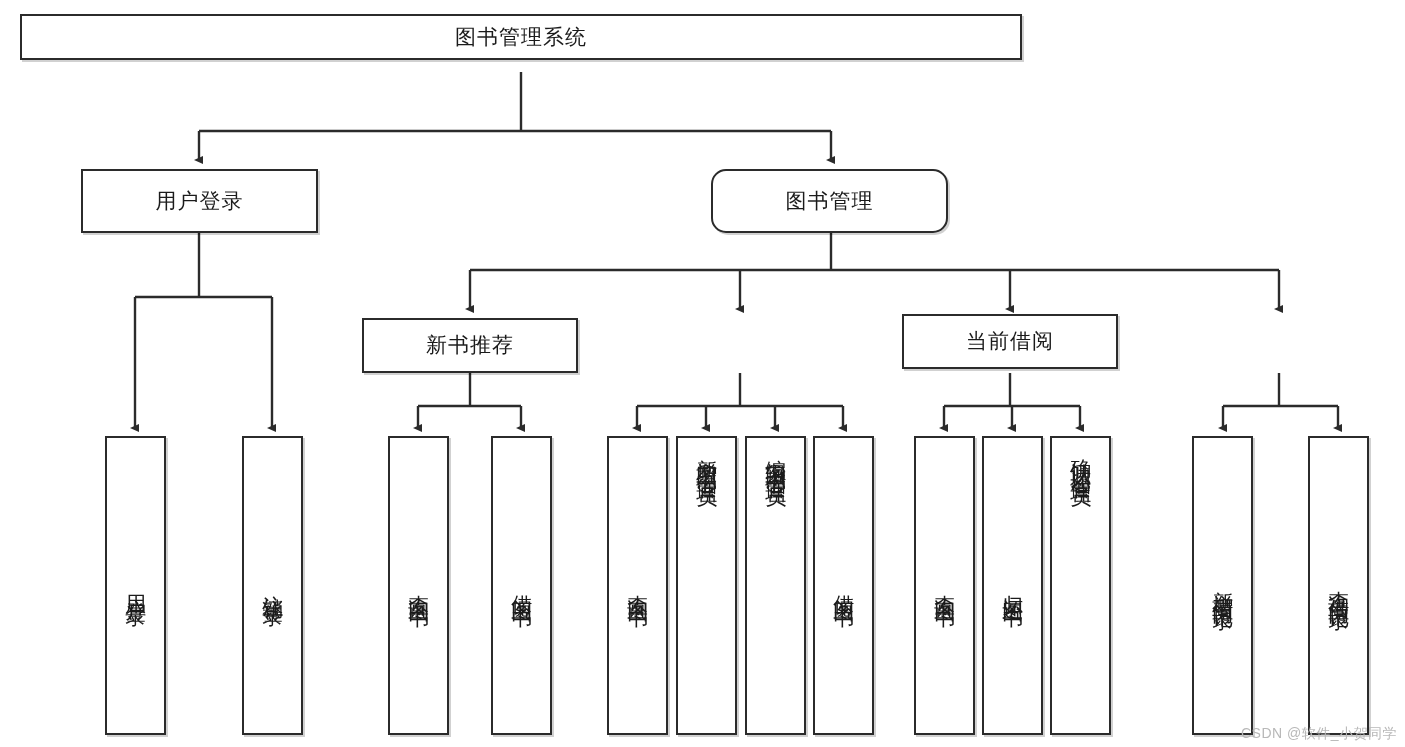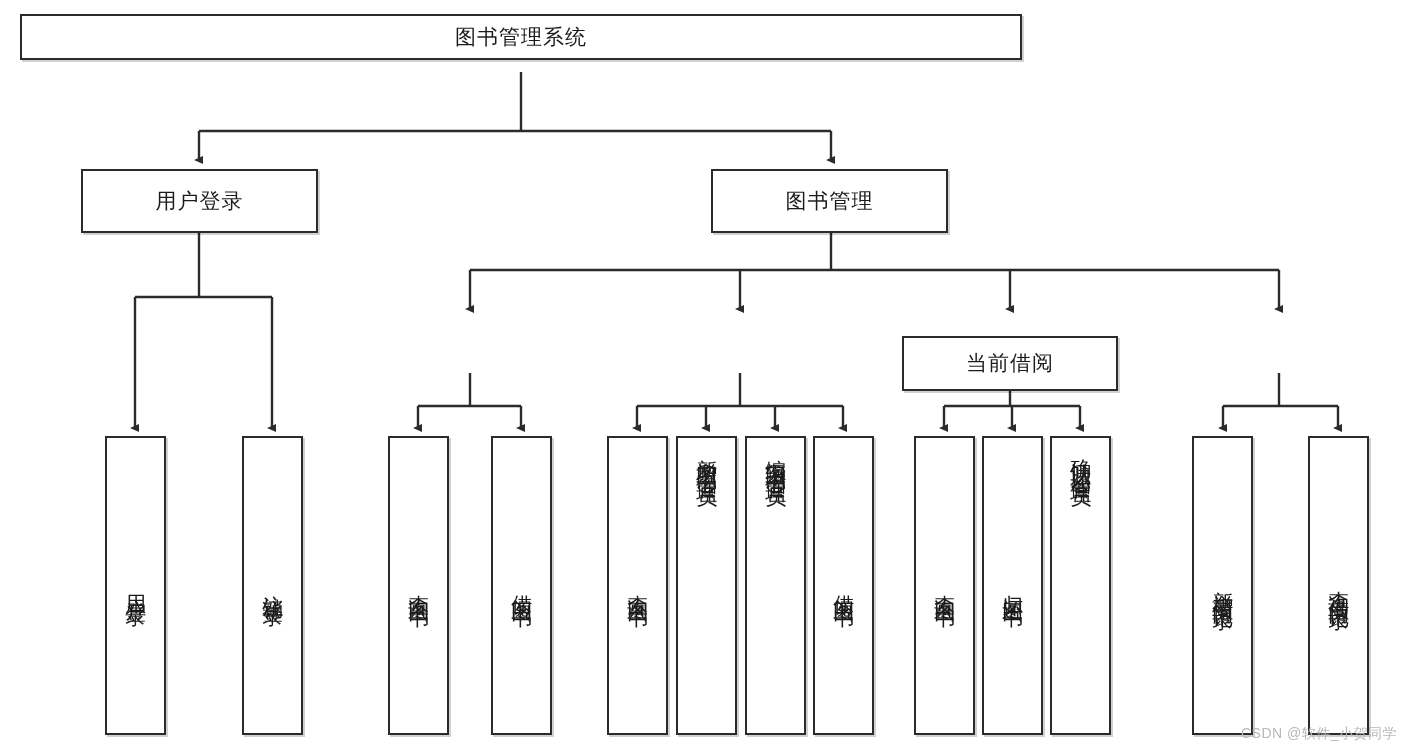--- a/index.html
+++ b/index.html
@@ -126,25 +126,28 @@
     <path class="edge-line" d="M1338,406 L1338,428" marker-end="url(#arrow)"></path>
   </svg>
 
   <div class="node" style="left:20px; top:14px; width:1002px; height:46px;">
     <span class="node-label">图书管理系统</span>
   </div>
 
   <div class="node" style="left:81px; top:169px; width:237px; height:64px;">
     <span class="node-label">用户登录</span>
   </div>
-  <div class="node" style="left:711px; top:169px; width:237px; height:64px;">
+  <div class="node" style="left:711px; top:169px; width:237px; height:64px;border-radius:15px;">
     <span class="node-label">图书管理</span>
   </div>
 
-  <div class="node" style="left:902px; top:336px; width:216px; height:55px;">
+  <div class="node" style="left:362px; top:318px; width:216px; height:55px;">
+    <span class="node-label">新书推荐</span>
+  </div>
+  <div class="node" style="left:902px; top:314px; width:216px; height:55px;">
     <span class="node-label">当前借阅</span>
   </div>
 
   <div class="node vertical centered" style="left:105px; top:436px; width:61px; height:299px;">
     <span class="node-label">用户登录</span>
   </div>
   <div class="node vertical centered" style="left:242px; top:436px; width:61px; height:299px;">
     <span class="node-label">注销登录</span>
   </div>
 

